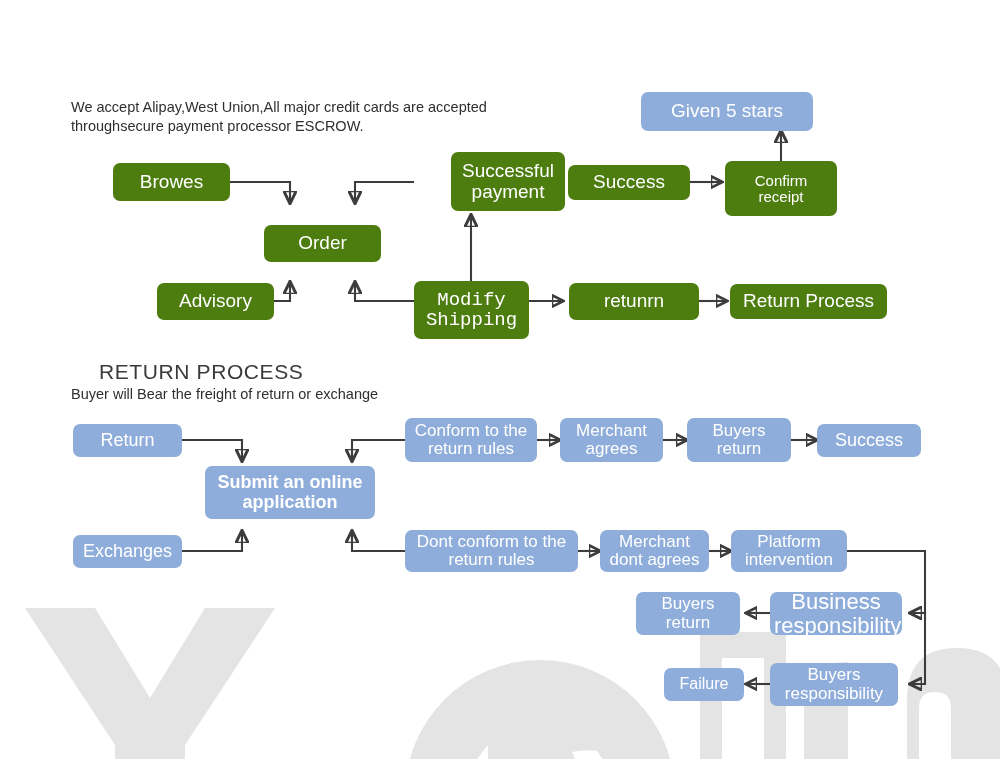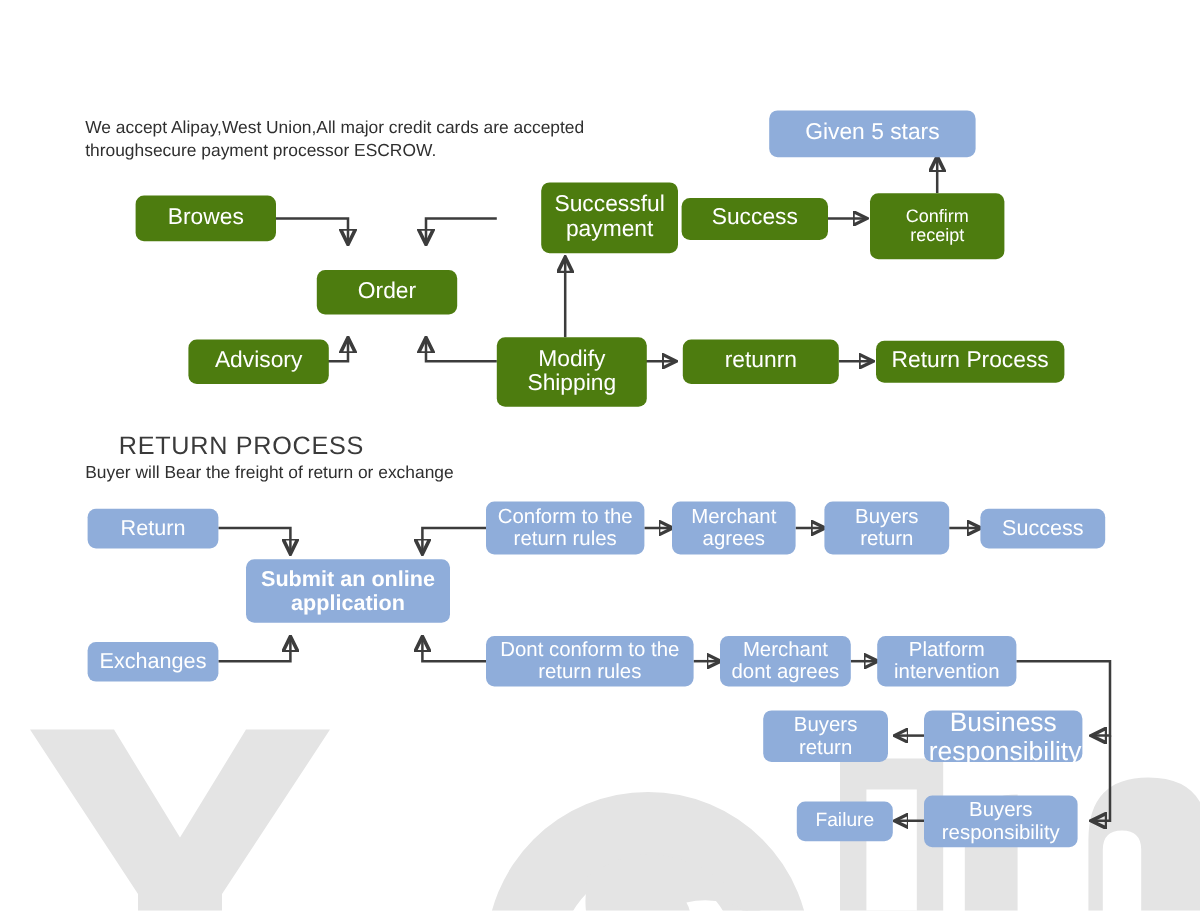--- a/index.html
+++ b/index.html
@@ -167,21 +167,21 @@
 
   <div class="node teal" style="left:113px; top:283px; width:117px; height:37px; font-size:19px;margin-left:44px;">
     <span class="lbl">Advisory</span>
   </div>
 
   <div class="node teal" style="left:414px; top:152px; width:114px; height:59px; font-size:19px; white-space:pre-line;margin-left:37px;">
     <span class="lbl">Successful
 payment</span>
   </div>
 
-  <div class="node teal" style="left:414px; top:281px; width:125px; height:58px; font-size:19px; white-space:pre-line;">
+  <div class="node teal" style="left:414px; top:281px; width:115px; height:58px; font-size:19px; white-space:pre-line;font-family:Liberation Mono, monospace;">
     <span class="lbl">Modify
 Shipping</span>
   </div>
 
   <div class="node teal" style="left:568px; top:165px; width:122px; height:35px; font-size:19px;">
     <span class="lbl">Success</span>
   </div>
 
   <div class="node teal" style="left:725px; top:161px; width:112px; height:55px; font-size:15px; white-space:pre-line;">
     <span class="lbl">Confirm

